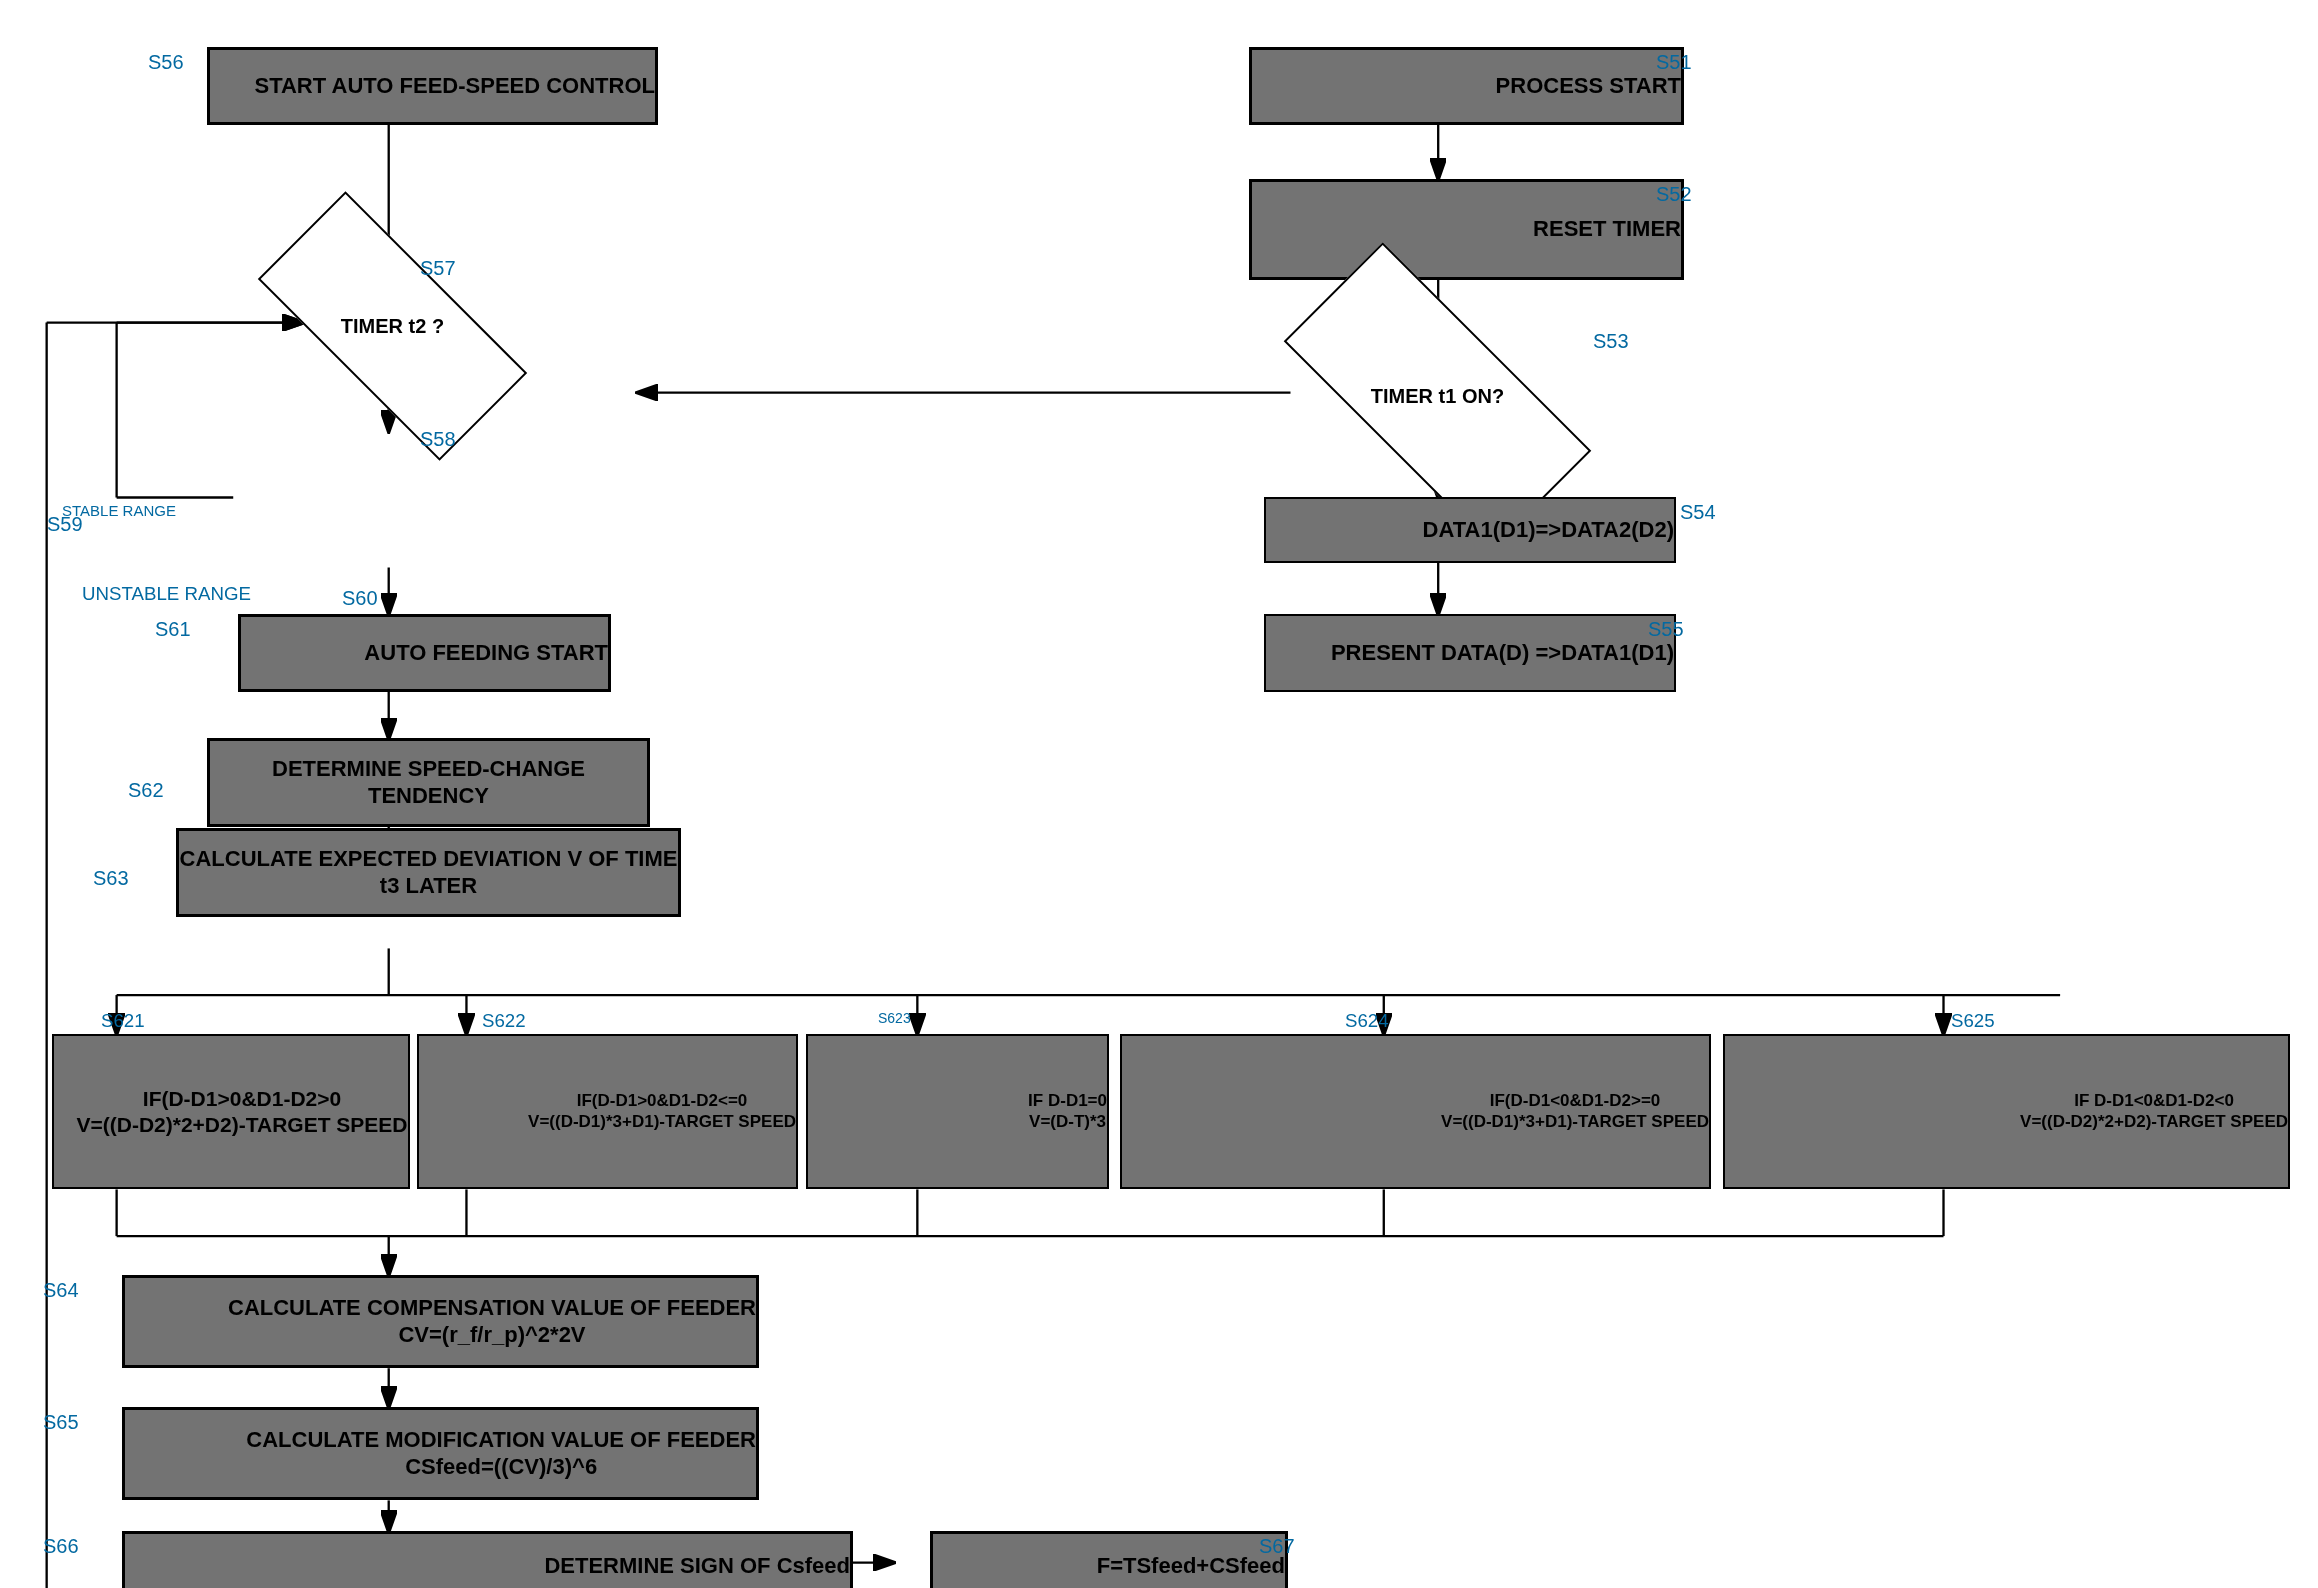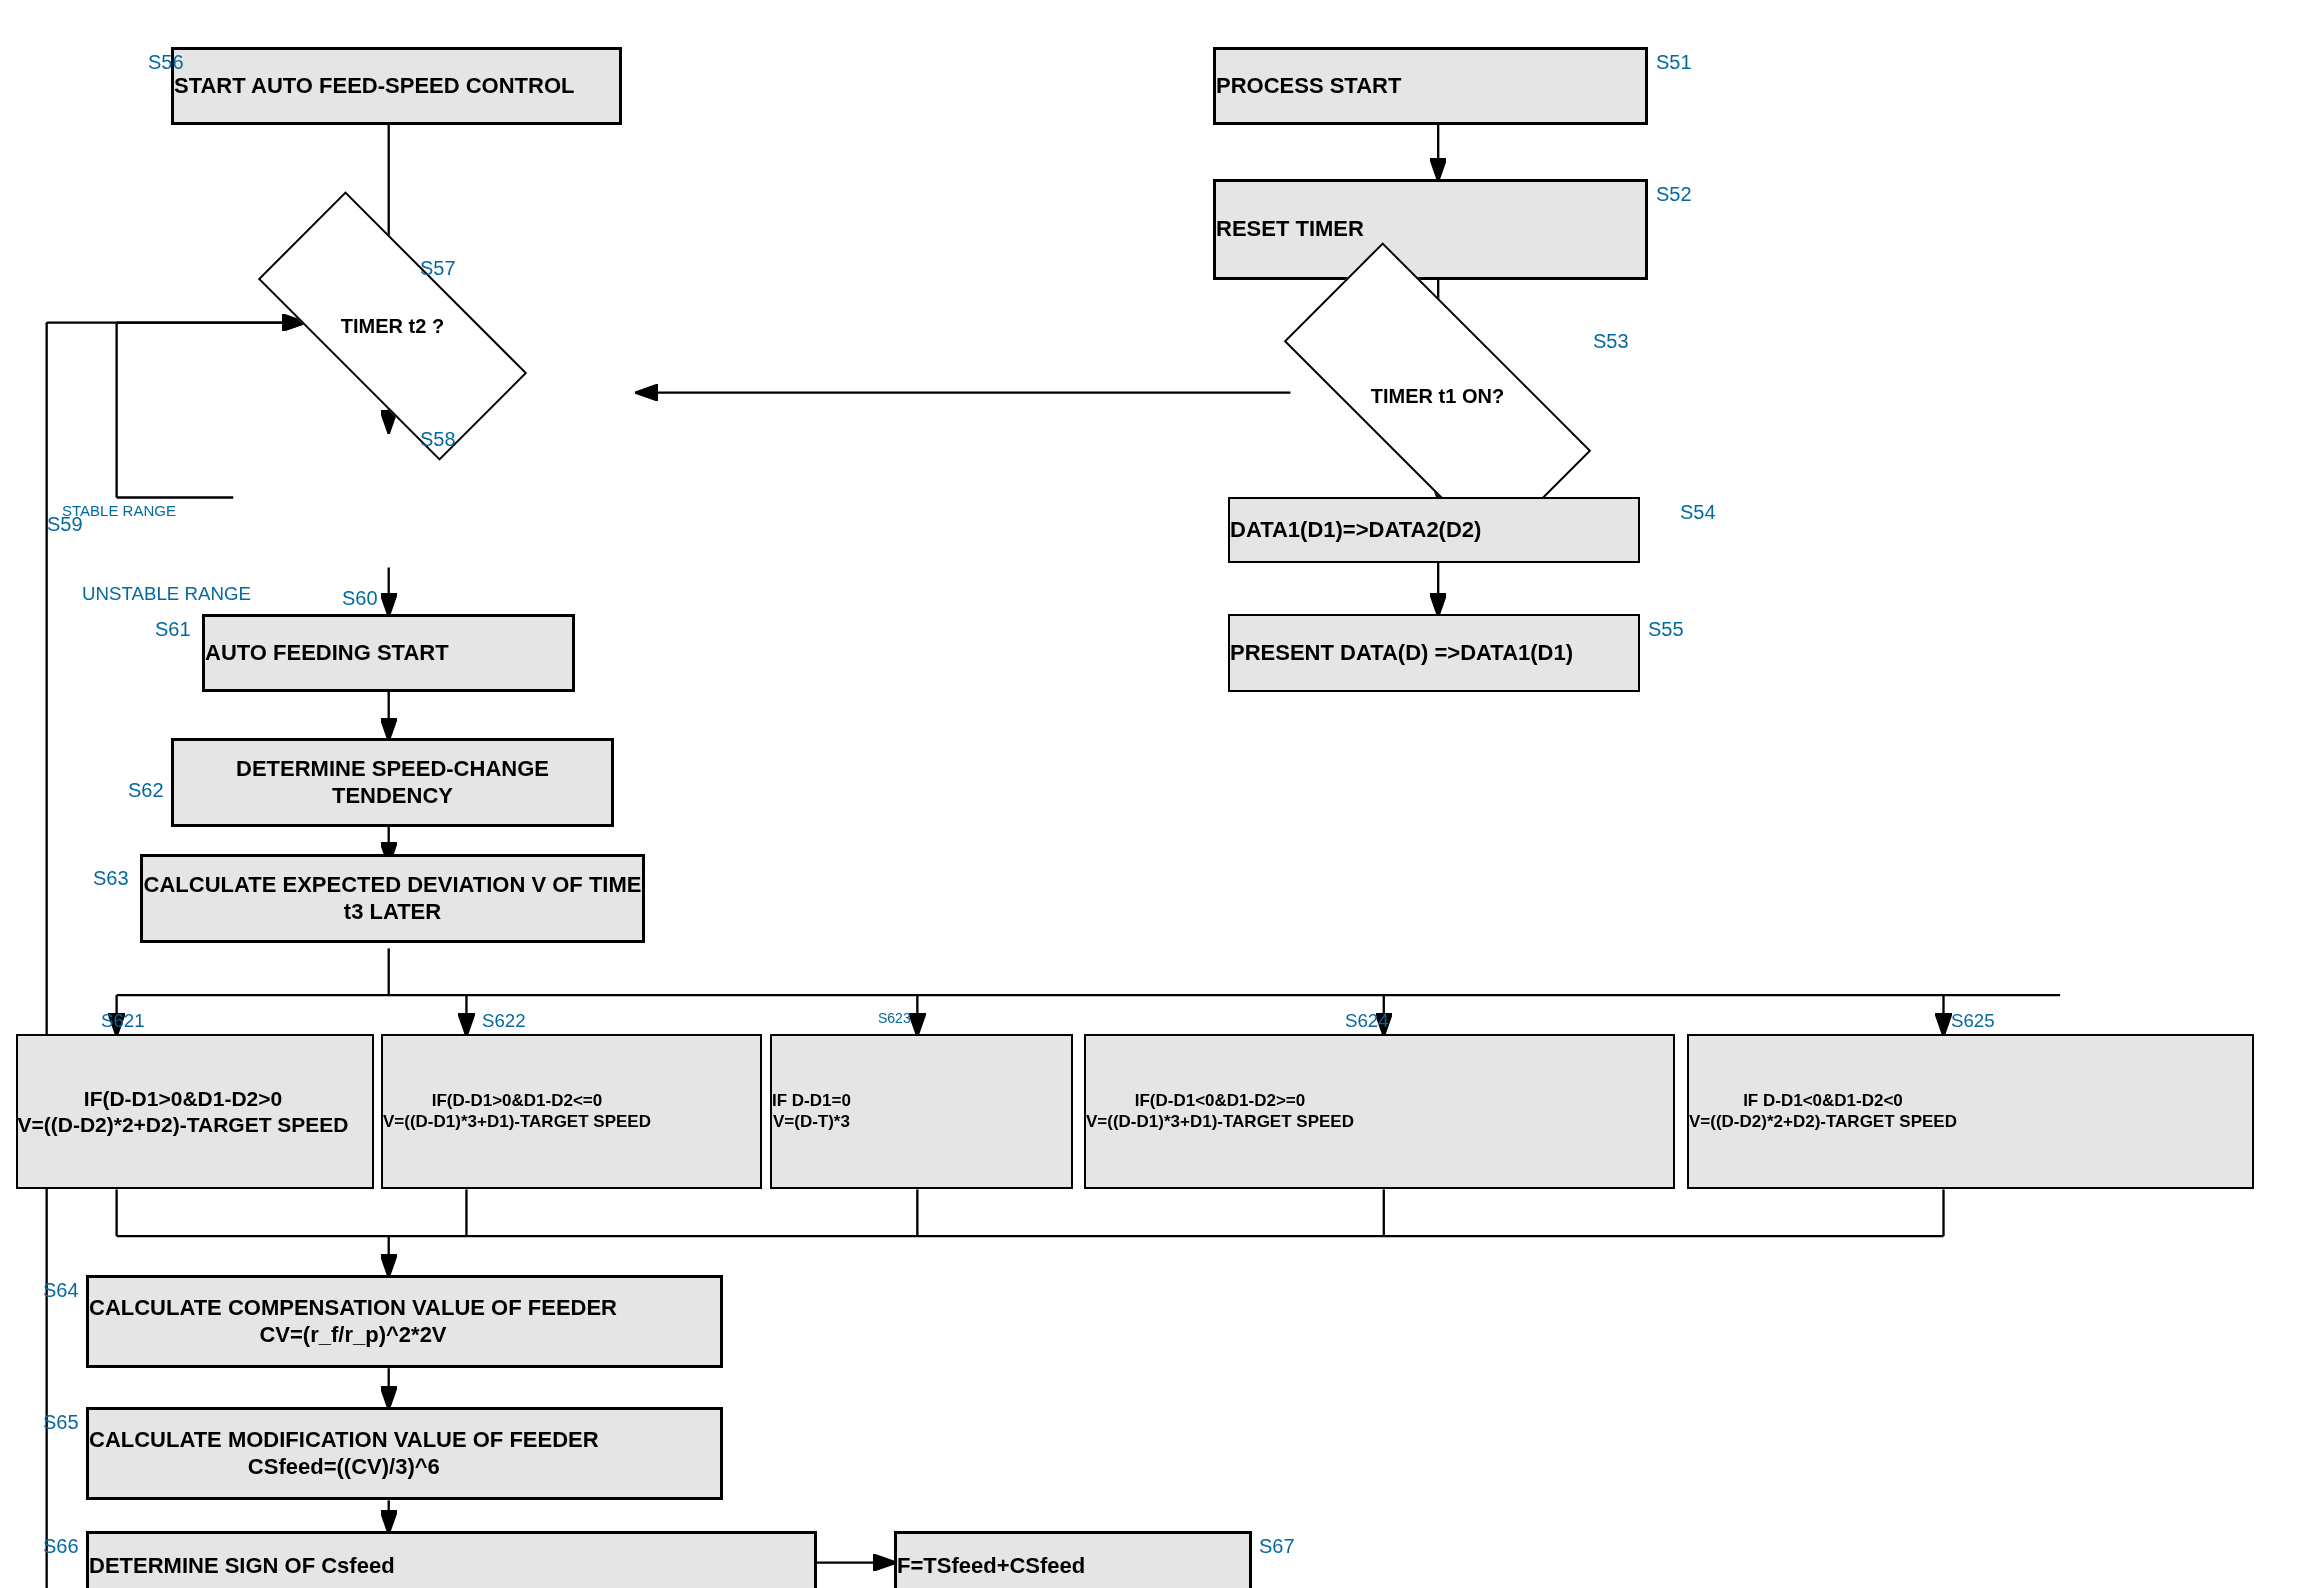--- a/index.html
+++ b/index.html
@@ -14,28 +14,29 @@
     .diagram {
       position: relative;
       width: 2319px;
       height: 1589px;
       background: #fff;
     }
     
     .box-rect {
       position: absolute;
       border: 2.3px solid #000;
-      background: #e5e5e5;
+      background: #737373;
       display: flex;
       align-items: center;
-      justify-content: flex-start;
+      justify-content: flex-end;
       text-align: center;
       font-size: 22px;
       font-weight: bold;
       line-height: 1.2;
+      margin-left: 36px;
     }
     .box-rect-thick {
       border-width: 3.9px;
     }
     .box-diamond {
       position: absolute;
       display: flex;
       align-items: center;
       justify-content: center;
       text-align: center;
@@ -199,21 +200,21 @@
   <div class="box-rect box-rect-thick" style="left:202px; top:614px; width:373px; height:78px;">
     <span>AUTO FEEDING START</span>
   </div>
   <span class="label" style="left:155px; top:618px;">S61</span>
 
   <div class="box-rect box-rect-thick" style="left:171px; top:738px; width:443px; height:89px;">
     <span style="white-space:pre-line;">DETERMINE SPEED-CHANGE TENDENCY</span>
   </div>
   <span class="label" style="left:128px; top:742px;margin-top:37px;">S62</span>
 
-  <div class="box-rect box-rect-thick" style="left:140px; top:854px; width:505px; height:89px;">
+  <div class="box-rect box-rect-thick" style="left:140px; top:828px; width:505px; height:89px;">
     <span style="white-space:pre-line;">CALCULATE EXPECTED DEVIATION V OF TIME t3 LATER</span>
   </div>
   <span class="label" style="left:93px; top:867px;">S63</span>
 
   <div class="box-rect" style="left:15.5px; top:1034px; width:358px; height:155px; font-size:21px;">
     <span style="white-space:pre-line;">IF(D-D1&gt;0&amp;D1-D2&gt;0
 V=((D-D2)*2+D2)-TARGET SPEED</span>
   </div>
   <span class="label" style="left:101px; top:1010px; font-size:18.7px;">S621</span>
 

